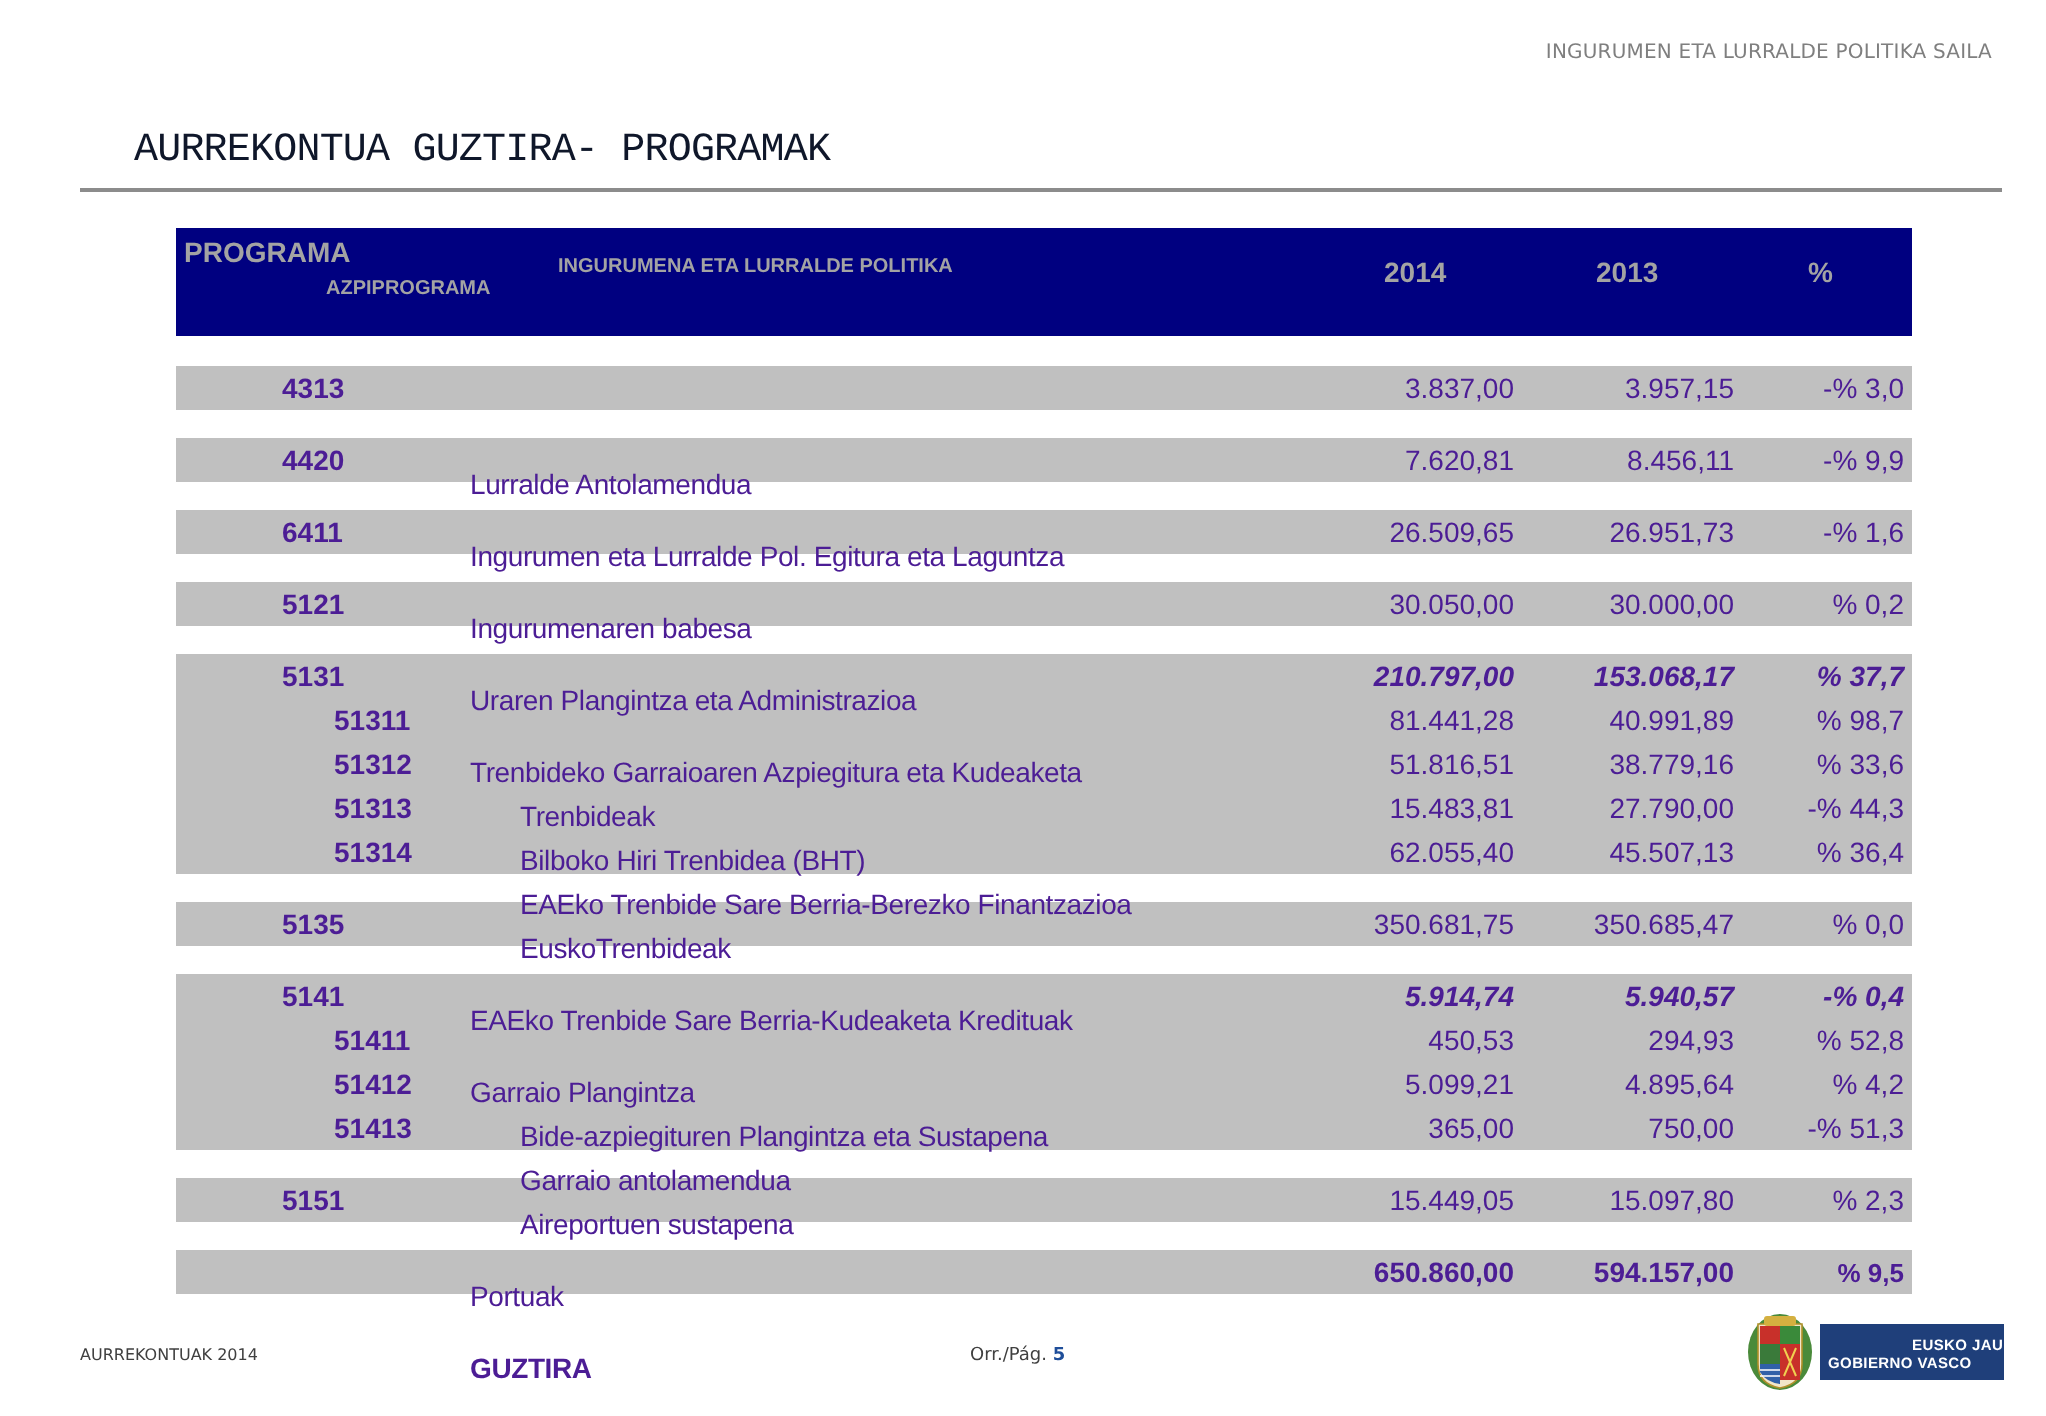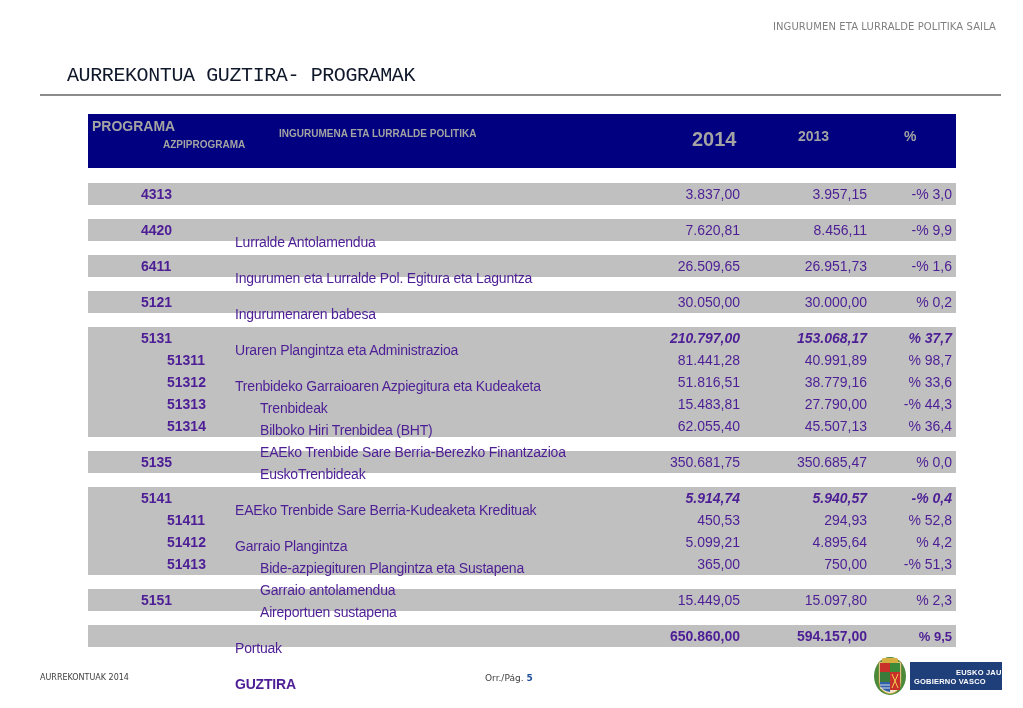--- a/index.html
+++ b/index.html
@@ -6,32 +6,32 @@
   body { width:1023px; height:708px; position:relative; overflow:hidden; font-family:"Liberation Sans", sans-serif; }
   .dept { position:absolute; right:27px; top:21px; font-family:"DejaVu Sans", sans-serif; font-size:10px; color:#7f7f7f; letter-spacing:0.1px;text-align:right; }
   .title { position:absolute; left:40px; top:64px; font-family:Liberation Mono, monospace; font-size:20px; color:#0f172a; letter-spacing:-0.4px;margin-left:27px; }
   .title-rule { position:absolute; left:40px; top:94px; width:961px; height:2px; background:#8c8c8c; }
 
   .tbl { position:absolute; left:88px; top:114px; width:868px; }
   .hdr { position:relative; height:54px; background:#000080; color:#a3a3a3; font-weight:bold; }
   .hdr .h-prog { position:absolute; left:4px; top:4px; font-size:14px; }
   .hdr .h-azpi { position:absolute; left:31px; top:25px; font-size:10px;margin-left:44px; }
   .hdr .h-title { position:absolute; left:191px; top:14px; font-size:10px; }
-  .hdr .h-2014 { position:absolute; left:604px; top:14px; font-size:20px; }
+  .hdr .h-2014 { position:absolute; left:604px; top:14px; font-size:14px; }
   .hdr .h-2013 { position:absolute; left:710px; top:14px; font-size:14px; }
   .hdr .h-pct { position:absolute; left:816px; top:14px; font-size:14px; }
 
   .group { background:#c0c0c0; margin-top:14px; }
   .group.first { margin-top:15px; }
   .row { position:relative; height:22px; font-size:14px; color:#4c1d95; }
   .row .code { position:absolute; left:53px; top:3px; font-weight:bold; }
   .row.sub .code { left:79px; }
   .row .name { position:absolute; left:147px; top:3px; letter-spacing:-0.2px;margin-top:48px; }
   .row.sub .name { left:172px; }
-  .row .v14 { position:absolute; right:216px; top:3px; text-align:left; }
+  .row .v14 { position:absolute; right:199px; top:3px; text-align:left; }
   .row .v13 { position:absolute; right:89px; top:3px; text-align:right; }
   .row .pct { position:absolute; right:4px; top:3px; text-align:right; }
   .row.bi .v14, .row.bi .v13, .row.bi .pct { font-weight:bold; font-style:italic; }
   .row.total .name, .row.total .v14, .row.total .v13, .row.total .pct { font-weight:bold; }
   .row.total .pct { font-size:13px; top:4px; }
 
   .foot-left { position:absolute; left:40px; top:673px; font-family:"DejaVu Sans", sans-serif; font-size:8px; color:#404040; }
   .foot-page { position:absolute; left:485px; top:673px; font-family:"DejaVu Sans", sans-serif; font-size:9px; color:#404040; }
   .foot-page .pg { color:#1f4e9a; font-weight:bold; }
 

